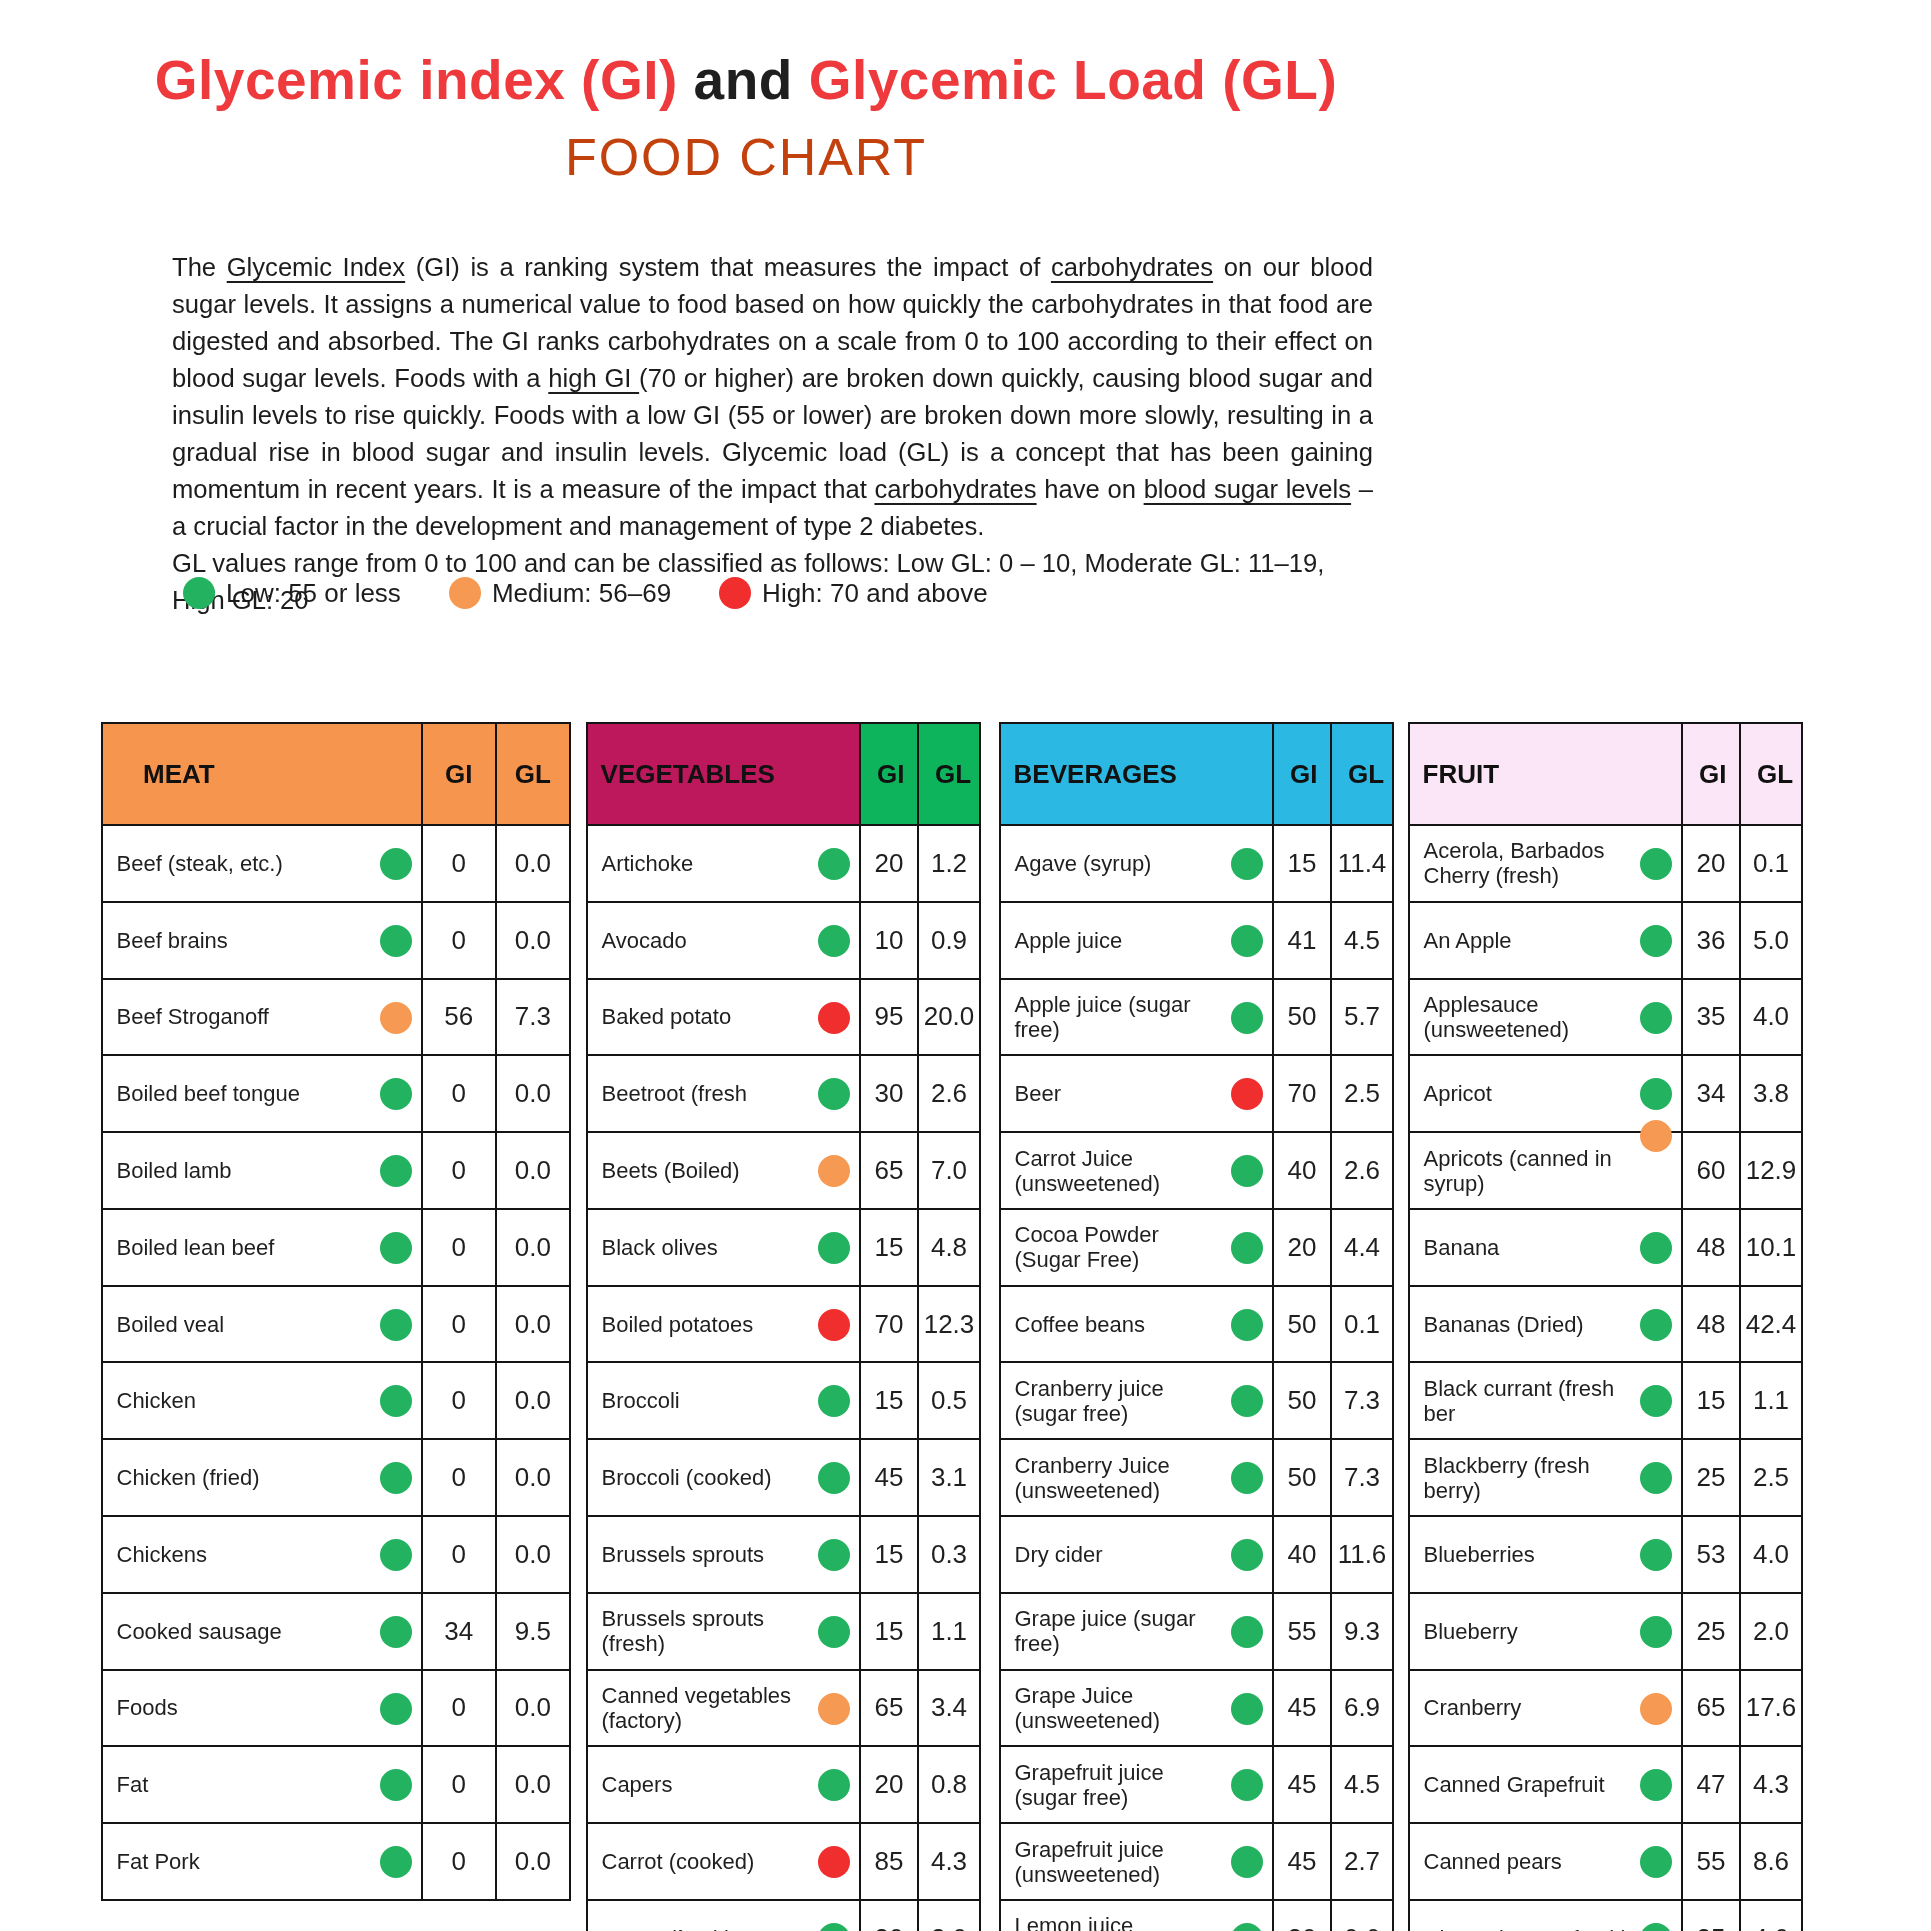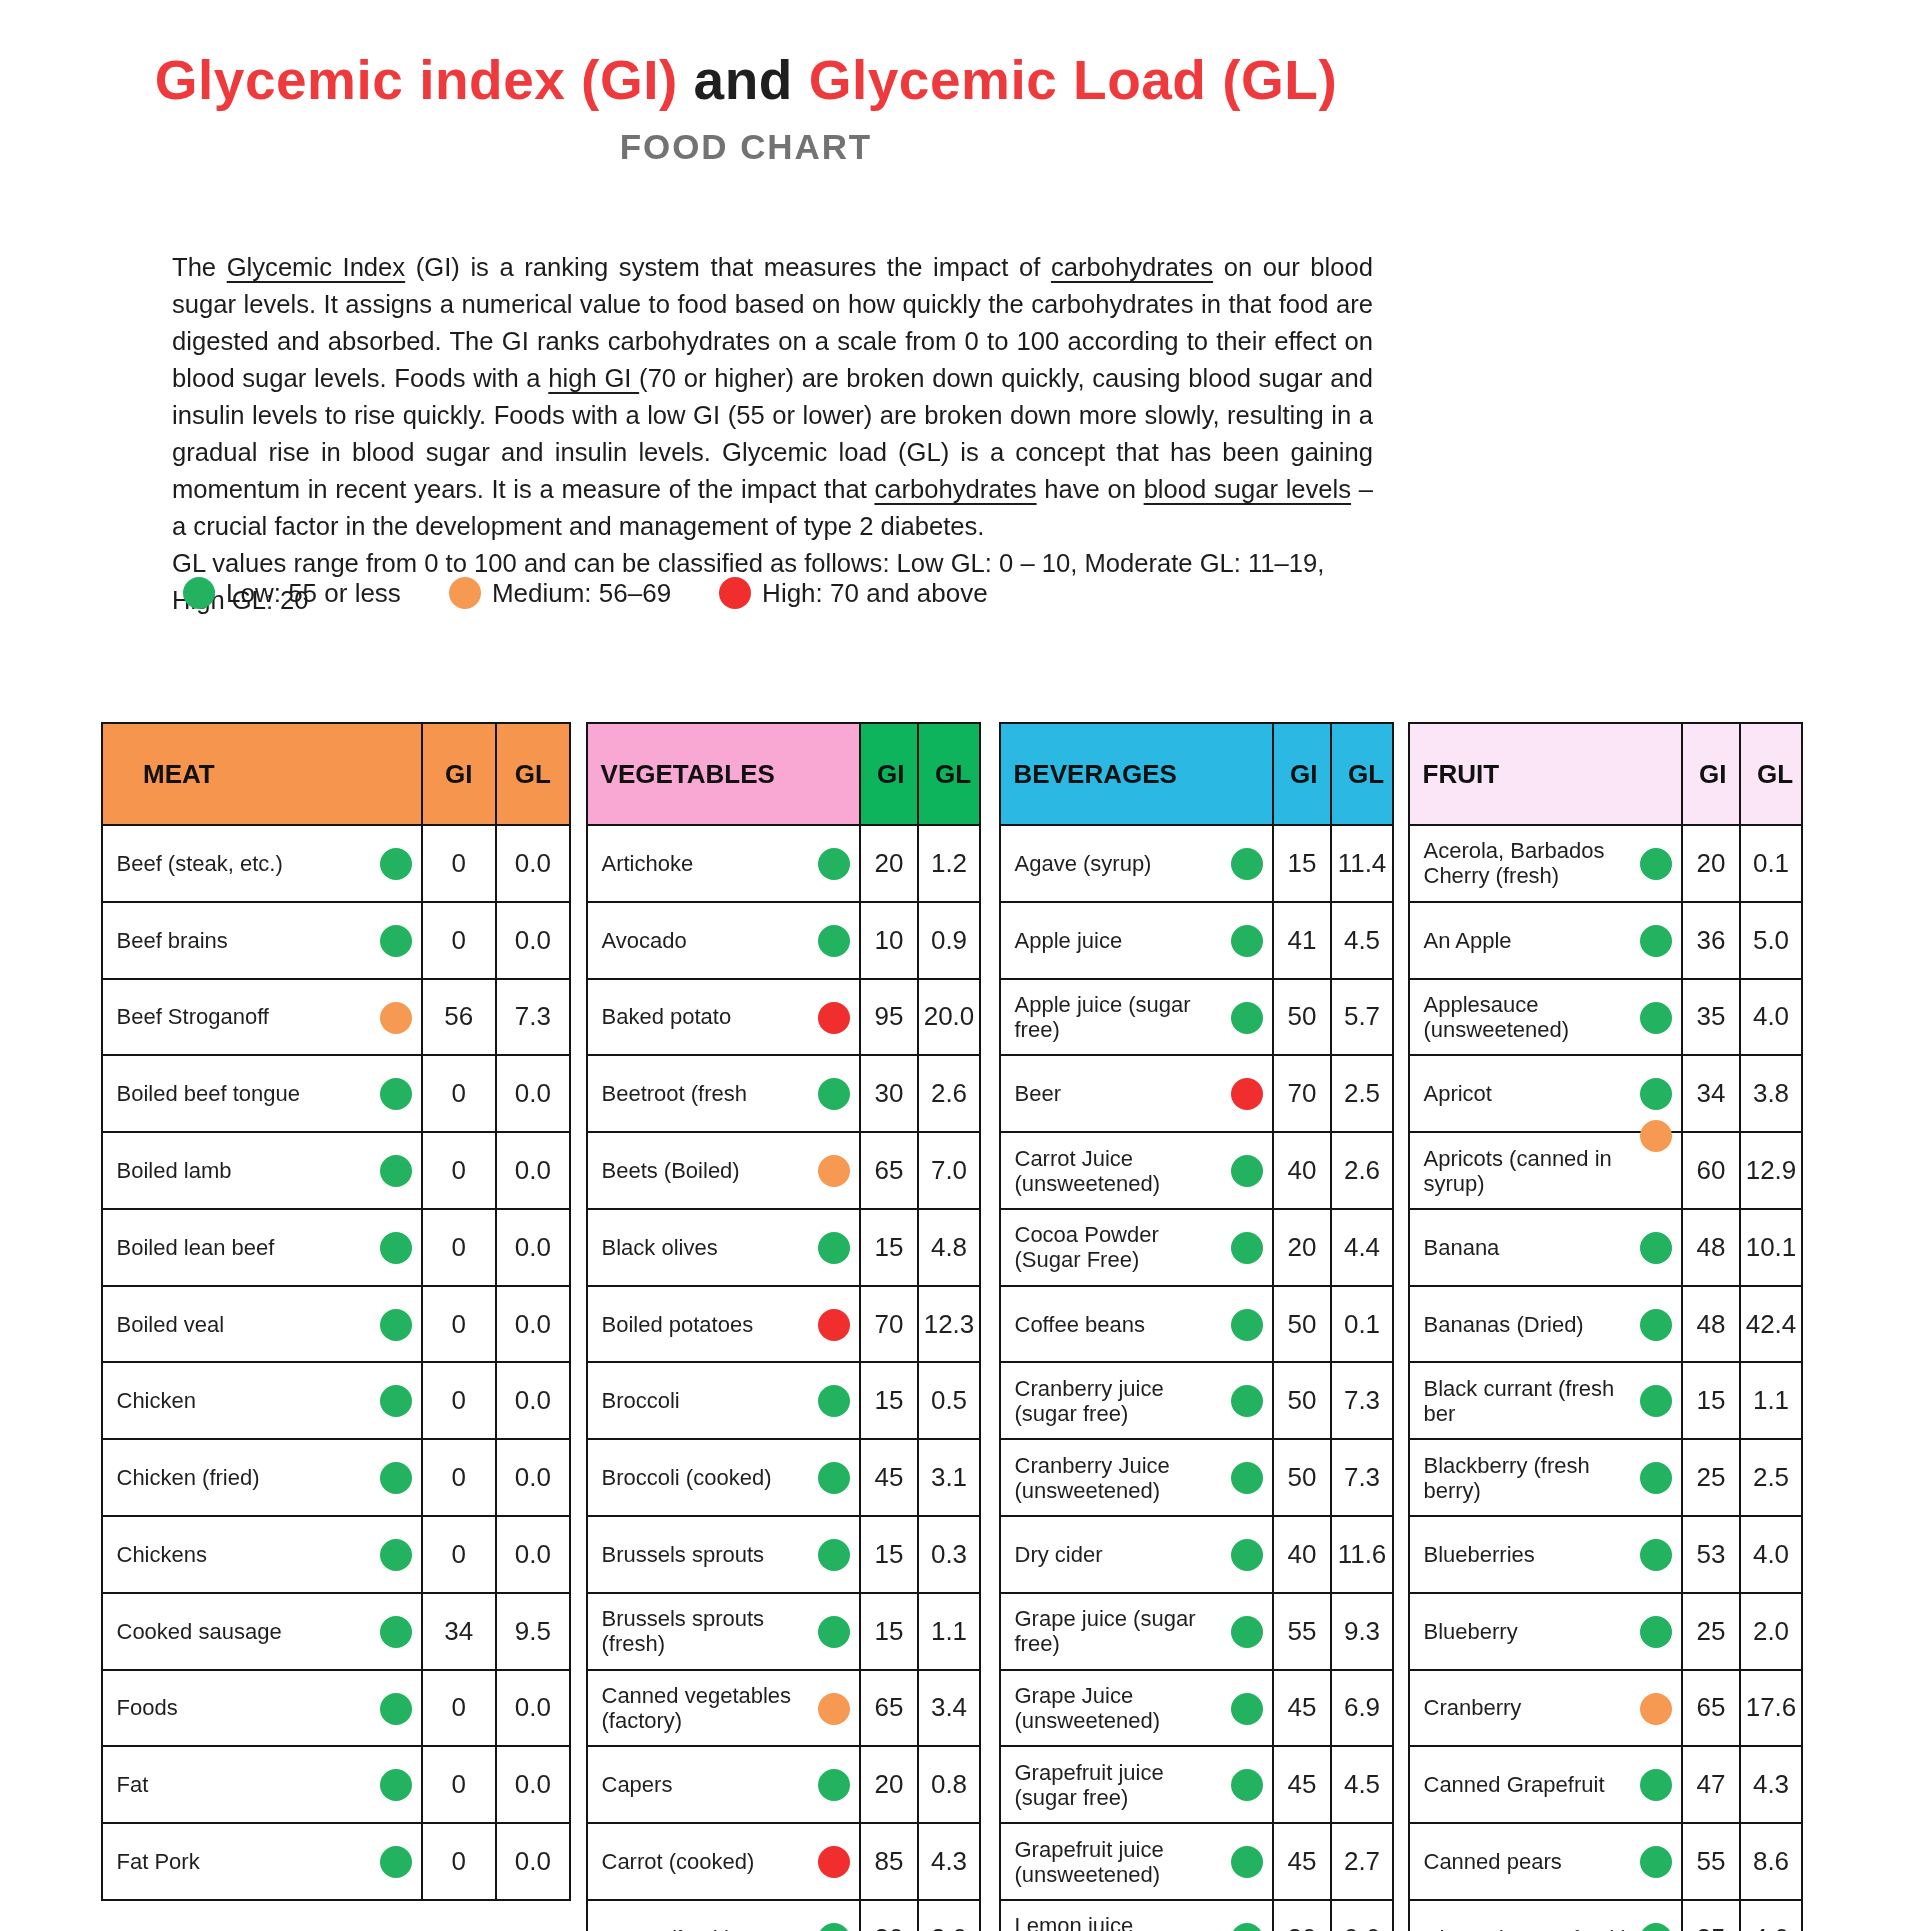--- a/index.html
+++ b/index.html
@@ -7,21 +7,21 @@
     width:1931px; height:1931px; overflow:hidden;
     font-family:"Liberation Sans", sans-serif;
     color:#1f1f1f;
   }
   .page { position:relative; width:1931px; height:1931px; overflow:hidden; background:#fff; }
 
   
   .heading { position:absolute; top:48px; left:0; width:1492px; text-align:center; }
   .heading .line1 { font-size:55px; font-weight:800; letter-spacing:0.5px; }
   .heading .line1 .red { color:var(--accent_red); }
-  .heading .line2 { font-size:35px; font-weight:700; letter-spacing:1.9px; margin-top:15.4px; color:#737373; }
+  .heading .line2 { font-size:52px; font-weight:400; letter-spacing:1.9px; margin-top:15.4px; color:#c2410c; }
 
   
   .intro { position:absolute; top:249px; left:172px; width:1201px;
            font-size:25.6px; line-height:37px; text-align:justify; color:#1c1c1c; }
   .intro p { margin:0; }
   .intro u { text-underline-offset:4.8px; }
   .intro .gl-line { text-align:left; }
 
   
   .legend { position:absolute; top:577px; left:183px; display:flex; align-items:center; gap:48px; }
@@ -221,21 +221,21 @@
         </tbody>
   </table>
       <table class="food-table vegetables" id="t-vegetables">
     <colgroup>
           <col class="c-name">
           <col class="c-gi">
           <col class="c-gl">
         </colgroup>
     <thead>
       <tr>
-        <th class="name-h" style="background: #f9a8d4;">VEGETABLES</th>
+        <th class="name-h" style="background: #be185d;">VEGETABLES</th>
         <th class="gi-h" style="background: rgb(13, 180, 92);">GI</th>
         <th class="gl-h" style="background: rgb(13, 180, 92);">GL</th>
       </tr>
     </thead>
     <tbody>
           <tr>
     <td class="name-cell">
       <span class="food-name">Artichoke</span>
       <span class="dot low"></span>
     </td>

